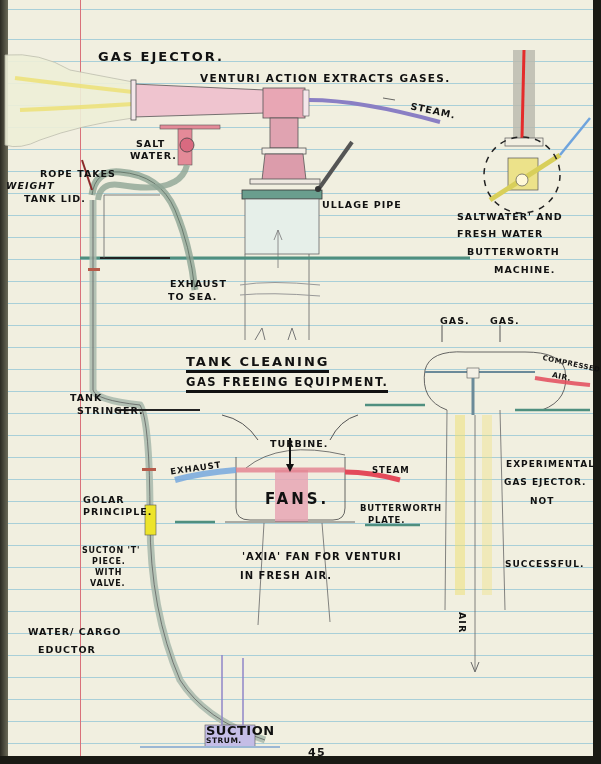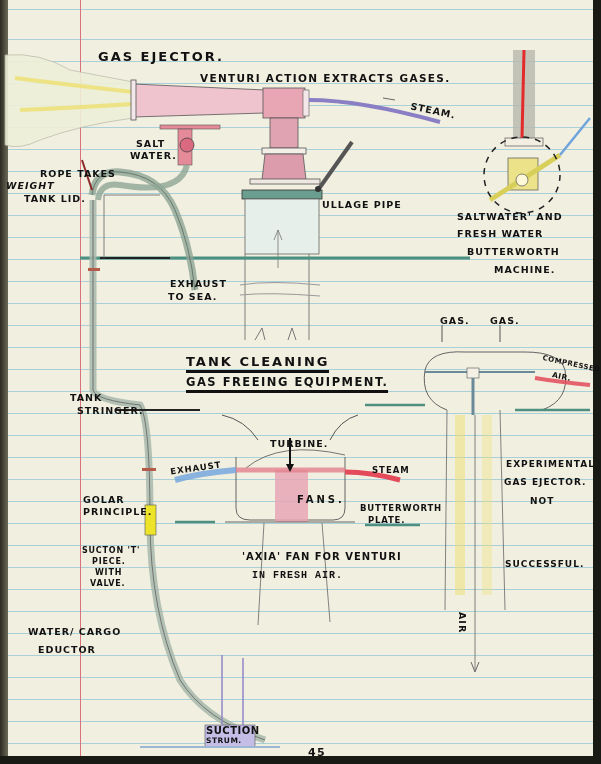--- a/index.html
+++ b/index.html
@@ -162,39 +162,39 @@
 <div class="lbl sm" style="left:490px;top:315px;">GAS.</div>
 <div class="lbl" style="left:542px;top:358px;font-size:7px;letter-spacing:0.5px;transform:rotate(12deg);">COMPRESSED</div>
 <div class="lbl" style="left:552px;top:370px;font-size:7.5px;letter-spacing:0.5px;transform:rotate(12deg);">AIR.</div>
 
 <div class="lbl sm" style="left:70px;top:392px;">TANK</div>
 <div class="lbl sm" style="left:64px;top:405px;margin-left:13px;">STRINGER.</div>
 
 <div class="lbl sm" style="left:270px;top:438px;">TURBINE.</div>
 <div class="lbl sm" style="left:170px;top:462px;transform:rotate(-8deg);font-size:8.5px;">EXHAUST</div>
 <div class="lbl sm" style="left:372px;top:464px;font-size:8.5px;">STEAM</div>
-<div class="lbl" style="left:265px;top:493px;font-size:10px;letter-spacing:3px;margin-left:32px;">FANS.</div>
+<div class="lbl" style="left:265px;top:493px;font-size:15px;letter-spacing:3px;">FANS.</div>
 <div class="lbl" style="left:360px;top:502px;font-size:8.5px;letter-spacing:0.8px;">BUTTERWORTH</div>
 <div class="lbl" style="left:368px;top:514px;font-size:8.5px;letter-spacing:0.8px;">PLATE.</div>
 <div class="lbl sm" style="left:242px;top:551px;font-size:10px;">'AXIA' FAN FOR VENTURI</div>
-<div class="lbl sm" style="left:252px;top:570px;font-size:10px;font-family:Liberation Mono, monospace;">IN   FRESH  AIR.</div>
+<div class="lbl sm" style="left:240px;top:570px;font-size:10px;">IN   FRESH  AIR.</div>
 
 <div class="lbl sm" style="left:83px;top:494px;">GOLAR</div>
 <div class="lbl sm" style="left:83px;top:506px;text-align:right;">PRINCIPLE.</div>
 <div class="lbl" style="left:82px;top:544px;font-size:8px;letter-spacing:0.8px;">SUCTON  'T'</div>
 <div class="lbl" style="left:92px;top:555px;font-size:8px;letter-spacing:0.8px;">PIECE.</div>
 <div class="lbl" style="left:95px;top:566px;font-size:8px;letter-spacing:0.8px;">WITH</div>
 <div class="lbl" style="left:90px;top:577px;font-size:8px;letter-spacing:0.8px;">VALVE.</div>
 
 <div class="lbl sm" style="left:506px;top:458px;font-size:9px;text-align:center;">EXPERIMENTAL</div>
 <div class="lbl sm" style="left:504px;top:476px;font-size:9px;">GAS EJECTOR.</div>
 <div class="lbl sm" style="left:530px;top:495px;font-size:9px;">NOT</div>
 <div class="lbl sm" style="left:505px;top:514px;font-size:9px;margin-top:44px;">SUCCESSFUL.</div>
 
 <div class="lbl sm" style="left:468px;top:612px;transform:rotate(90deg);transform-origin:left top;">AIR</div>
 
 <div class="lbl sm" style="left:28px;top:626px;">WATER/ CARGO</div>
 <div class="lbl sm" style="left:38px;top:644px;">EDUCTOR</div>
 
-<div class="lbl" style="left:206px;top:724px;font-size:10px;letter-spacing:0.5px;">SUCTION</div>
+<div class="lbl" style="left:206px;top:724px;font-size:13px;letter-spacing:0.5px;">SUCTION</div>
 <div class="lbl" style="left:206px;top:734px;font-size:7.5px;letter-spacing:0.5px;">STRUM.</div>
 
 <div class="lbl" id="page-number" style="left:308px;top:746px;">45</div>
 
 </body></html>

